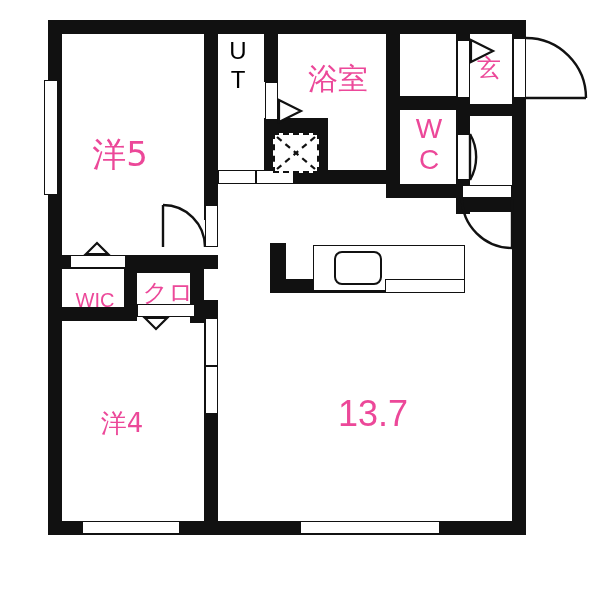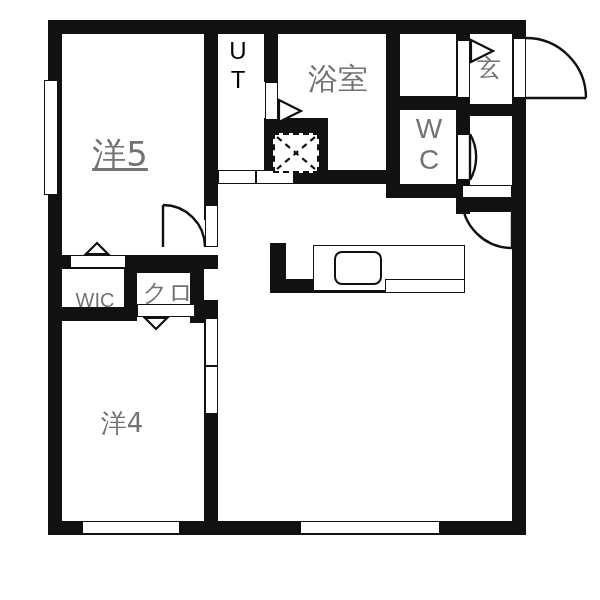--- a/index.html
+++ b/index.html
@@ -1,20 +1,20 @@
 <!DOCTYPE html>
 <html><head>
 <meta charset="utf-8">
 <style>
   html,body{margin:0;padding:0;background:#ffffff;}
   body{font-family:"Liberation Sans", sans-serif;}
   #plan{position:relative;width:600px;height:600px;background:#ffffff;overflow:hidden;}
   .wall{position:absolute;background:#111111;}
   .outl{position:absolute;background:#ffffff;border:1.6px solid #111111;box-sizing:border-box;}
-  .label{position:absolute;color:#737373;white-space:nowrap;font-weight:400;}
+  .label{position:absolute;color:#ec4899;white-space:nowrap;font-weight:400;}
   .lbl-jp{font-family:"DejaVu Sans", sans-serif;}
   .lbl-lat{font-family:"Liberation Sans", sans-serif;}
   svg.ov{position:absolute;left:0;top:0;width:600px;height:600px;overflow:visible;pointer-events:none;}
   .vtext{position:absolute;display:flex;flex-direction:column;align-items:center;line-height:0.95;}
 </style>
 </head>
 <body>
 
 <div id="plan">
 
@@ -136,25 +136,26 @@
 
     <g fill="#ffffff" stroke="#111111" stroke-width="2.2">
       <path d="M86,254 L97,243 L108,254 Z"></path>
     </g>
 
     <g fill="#ffffff" stroke="#111111" stroke-width="2.2">
       <path d="M145,318 L156,329 L167,318 Z"></path>
     </g>
   </svg>
 
-  <div class="label lbl-jp" style="left:120px;top:155px;font-size:34px;transform:translate(-50%,-50%);text-decoration:underline;">洋5</div>
+  <div class="label lbl-jp" style="left:120px;top:155px;font-size:34px;transform:translate(-50%,-50%);">洋5</div>
 
   <div class="label lbl-jp" style="left:122px;top:423px;font-size:26px;transform:translate(-50%,-50%);">洋4</div>
 
 
+  <div class="label lbl-lat" style="left:373px;top:414px;font-size:36px;transform:translate(-50%,-50%);">13.7</div>
 
   <div class="label lbl-jp" style="left:338px;top:79px;font-size:30px;transform:translate(-50%,-50%);">浴室</div>
 
   <div class="label lbl-lat" style="left:429px;top:145px;font-size:28px;transform:translate(-50%,-50%);line-height:1.1;display:flex;flex-direction:column;align-items:center;">
       <span>W</span>
       <span>C</span>
     </div>
 
   <div class="label lbl-jp" style="left:489px;top:68px;font-size:24px;transform:translate(-50%,-50%);">玄</div>
 

